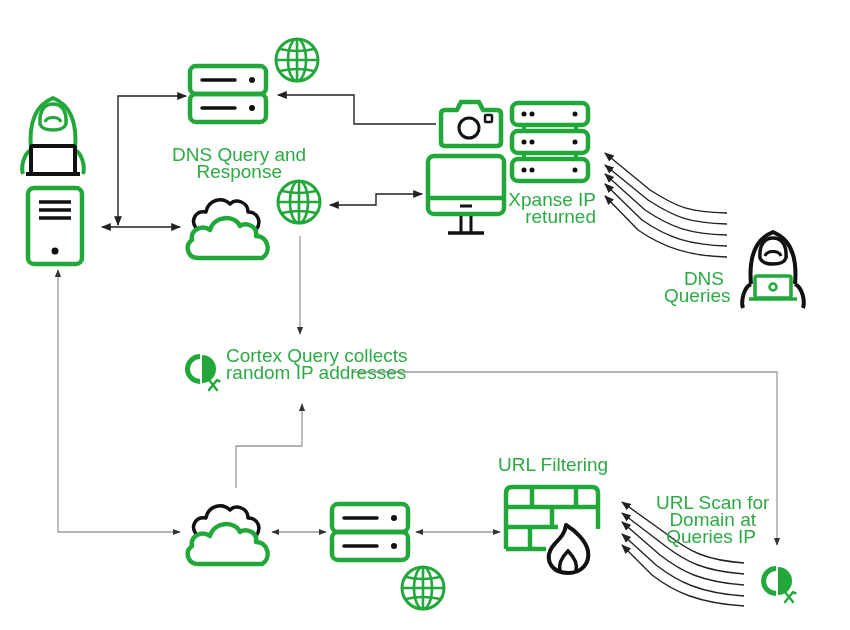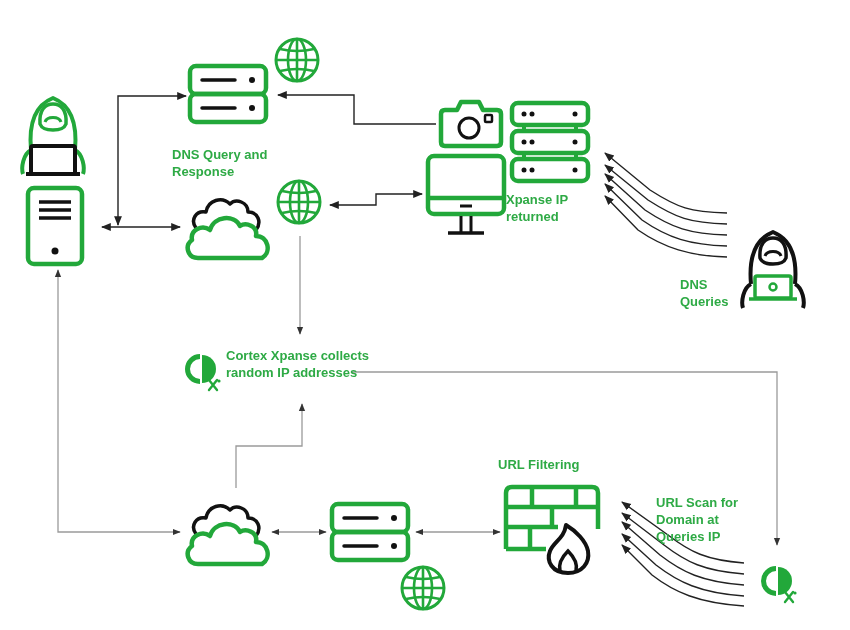--- a/index.html
+++ b/index.html
@@ -1,20 +1,20 @@
 <!DOCTYPE html>
 <html><head>
 <meta charset="utf-8">
 <style>
   html, body { margin: 0; padding: 0; background: #ffffff; }
   body { width: 850px; height: 630px; position: relative; overflow: hidden;
          font-family: "Liberation Sans", "DejaVu Sans", sans-serif; }
   #diagram { position: absolute; left: 0; top: 0; width: 850px; height: 630px; }
-  .lbl { position: absolute; color: #2eaa45; font-weight: bold; font-size: 13px;
-         line-height: 17px; text-align: left; white-space: nowrap; }
+  .lbl { position: absolute; color: #2eaa45; font-weight: normal; font-size: 19px;
+         line-height: 17px; text-align: right; white-space: nowrap; }
   .lbl span { display: block; }
 </style>
 </head>
 <body>
 
 <svg id="diagram" viewBox="0 0 850 630" xmlns="http://www.w3.org/2000/svg">
   <defs>
     <marker id="ah" viewBox="0 0 10 10" refX="9" refY="5" markerWidth="7" markerHeight="7" orient="auto-start-reverse">
       <path d="M0,1 L10,5 L0,9 z" fill="#222"></path>
     </marker>
@@ -202,26 +202,26 @@
 </svg>
 
 <div class="lbl" style="left:172px; top:146px; width:110px;">
   <span>DNS Query and</span>
   <span>Response</span>
 </div>
 <div class="lbl" style="left:506px; top:191px; width:90px;">
   <span>Xpanse IP</span>
   <span>returned</span>
 </div>
-<div class="lbl" style="left:680px; top:270px; width:60px;margin-top:6px;">
+<div class="lbl" style="left:664px; top:270px; width:60px;">
   <span>DNS</span>
   <span>Queries</span>
 </div>
 <div class="lbl" style="left:226px; top:347px; width:170px;">
-  <span>Cortex Xpanse collects</span>
+  <span>Cortex Query collects</span>
   <span>random IP addresses</span>
 </div>
 <div class="lbl" style="left:498px; top:456px; width:100px;">
   <span>URL Filtering</span>
 </div>
 <div class="lbl" style="left:656px; top:494px; width:100px;">
   <span>URL Scan for</span>
   <span>Domain at</span>
   <span>Queries IP</span>
 </div>

